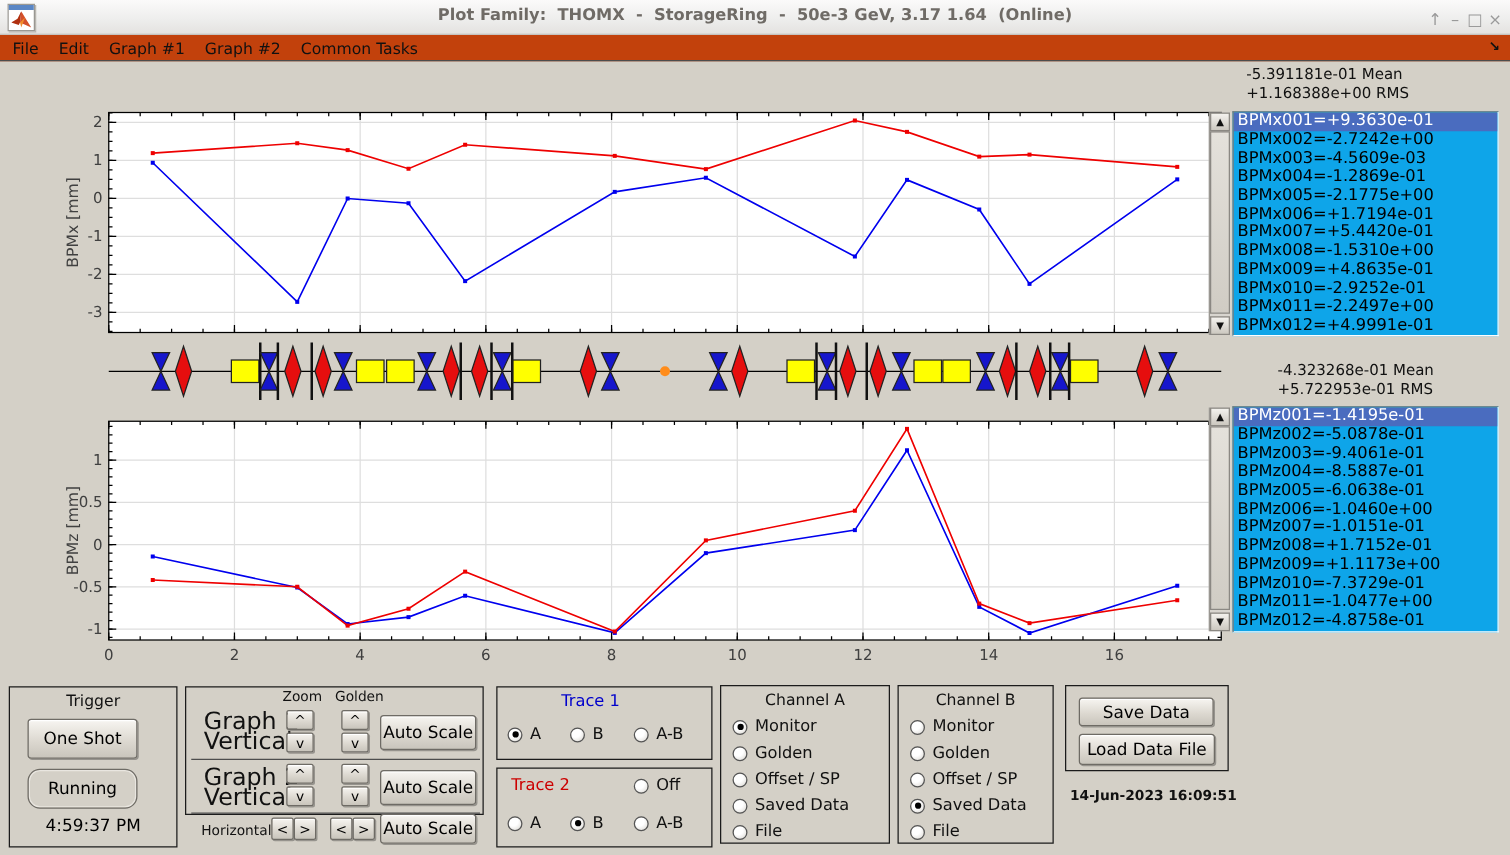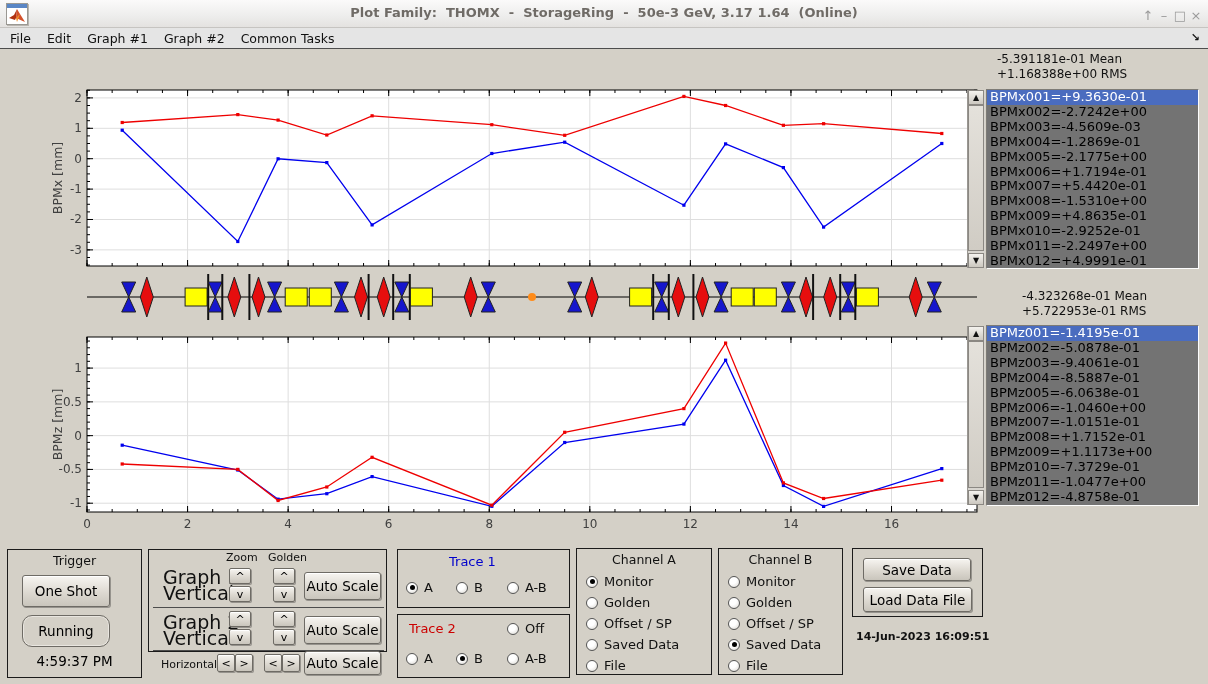--- a/index.html
+++ b/index.html
@@ -10,31 +10,31 @@
   #titlebar{left:0;top:0;width:1208px;height:27px;
     background:linear-gradient(#fbfafa,#ededec 60%,#e4e2e0);border-bottom:1px solid #c6c4c1;}
   #matlab-icon{left:6px;top:3px;width:20px;height:20px;background:#fff;border:1px solid #9a9893;
     box-shadow:1px 1px 0 #b9b6b0;}
   #matlab-icon .strip{position:absolute;left:0;top:0;width:100%;height:4px;background:#5a86c5;}
   #matlab-icon svg{position:absolute;left:2px;top:5px;}
   #win-title{left:0;top:5px;width:100%;text-align:center;font-size:13px;font-weight:bold;
     color:#6f6b66;white-space:pre;}
   .winctl{top:5px;width:16px;height:16px;text-align:center;color:#9a9a9a;font-size:13px;line-height:16px;cursor:default;}
   
-  #menubar{left:0;top:28px;width:1208px;height:20px;background:#e5e5e5;border-bottom:1px solid #4d4d4d;}
+  #menubar{left:0;top:28px;width:1208px;height:20px;background:#c2410c;border-bottom:1px solid #4d4d4d;}
   .menu-item{display:inline-block;margin:2px 0 0 0;padding:1px 8px;font-size:12.5px;color:#111;}
   #menu-left{left:2px;top:0;}
   #dock-icon{right:8px;top:3px;font-size:11px;color:#111;font-weight:bold;}
   
   svg text{font-family:"DejaVu Sans",sans-serif;}
   .tick-label{font-size:12px;fill:#404040;}
   .axis-label{font-size:12.5px;fill:#404040;}
   
   .stats{font-size:12px;color:#111;line-height:15px;}
-  .listbox{width:211px;background:#737373;border-top:1px solid #7d7b76;border-left:1px solid #7d7b76;
+  .listbox{width:211px;background:#0ea5e9;border-top:1px solid #7d7b76;border-left:1px solid #7d7b76;
     border-right:1px solid #fdfdfd;border-bottom:1px solid #fdfdfd;overflow:hidden;}
   .lrow{height:14.92px;line-height:14.9px;font-size:13px;color:#000;padding-left:3px;white-space:nowrap;overflow:hidden;}
   .lrow.sel{background:#4a6cbf;color:#fff;}
   .vscroll{position:absolute;top:1px;right:1px;width:17px;background:#d8d5cf;border-left:1px solid #9a9792;}
   .sbtn{position:absolute;left:0;width:16px;height:15px;background:linear-gradient(#f4f2ee,#ccc8c0);
     border:1px solid #8b8883;box-sizing:border-box;text-align:center;font-size:8px;line-height:13px;color:#111;}
   .sthumb{position:absolute;left:0;top:15px;width:16px;background:linear-gradient(#e4e1db,#d0ccc4);
     border:1px solid #8b8883;box-sizing:border-box;}
   
   .panel{border:1px solid #1b1b1b;background:#d4d0c7;box-sizing:border-box;}

